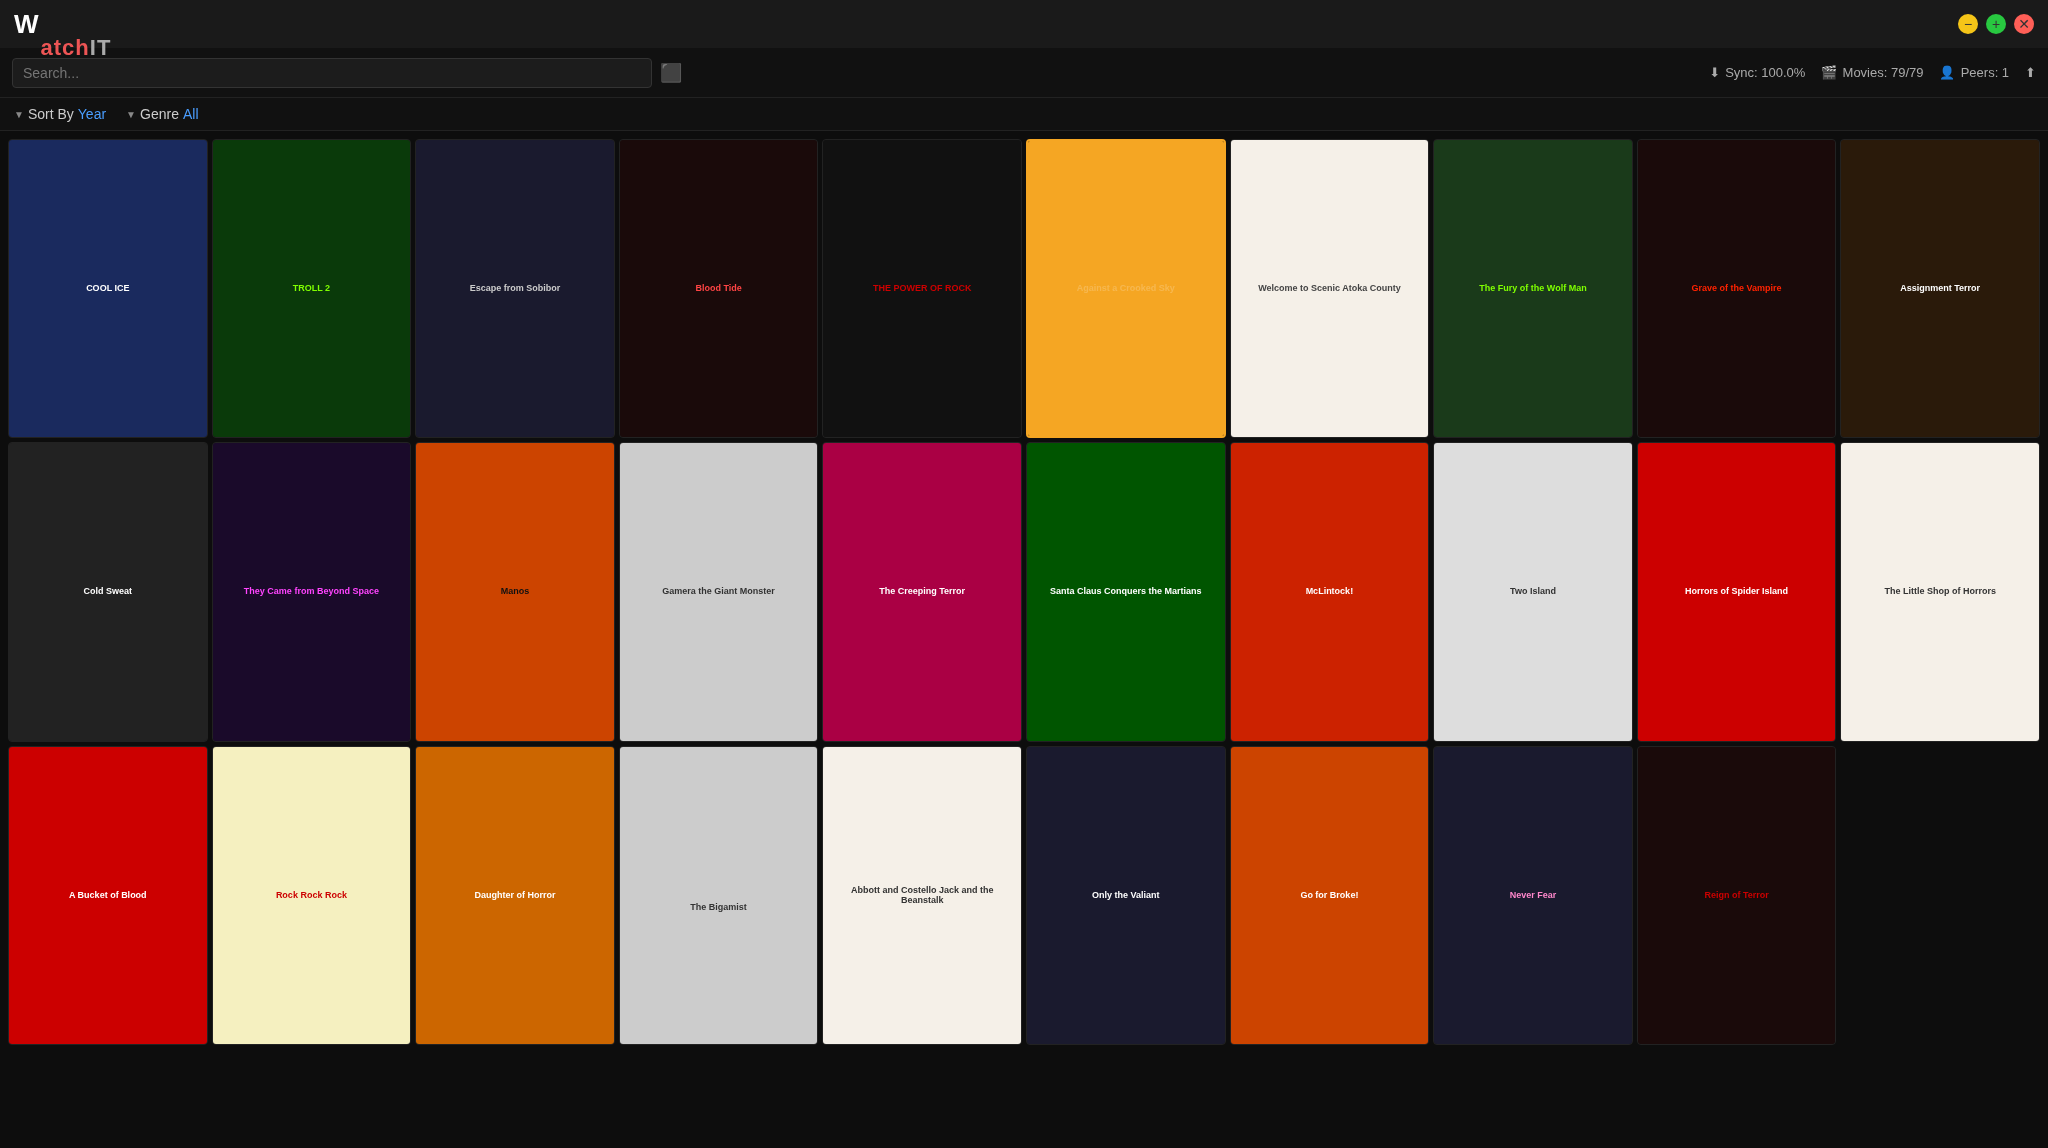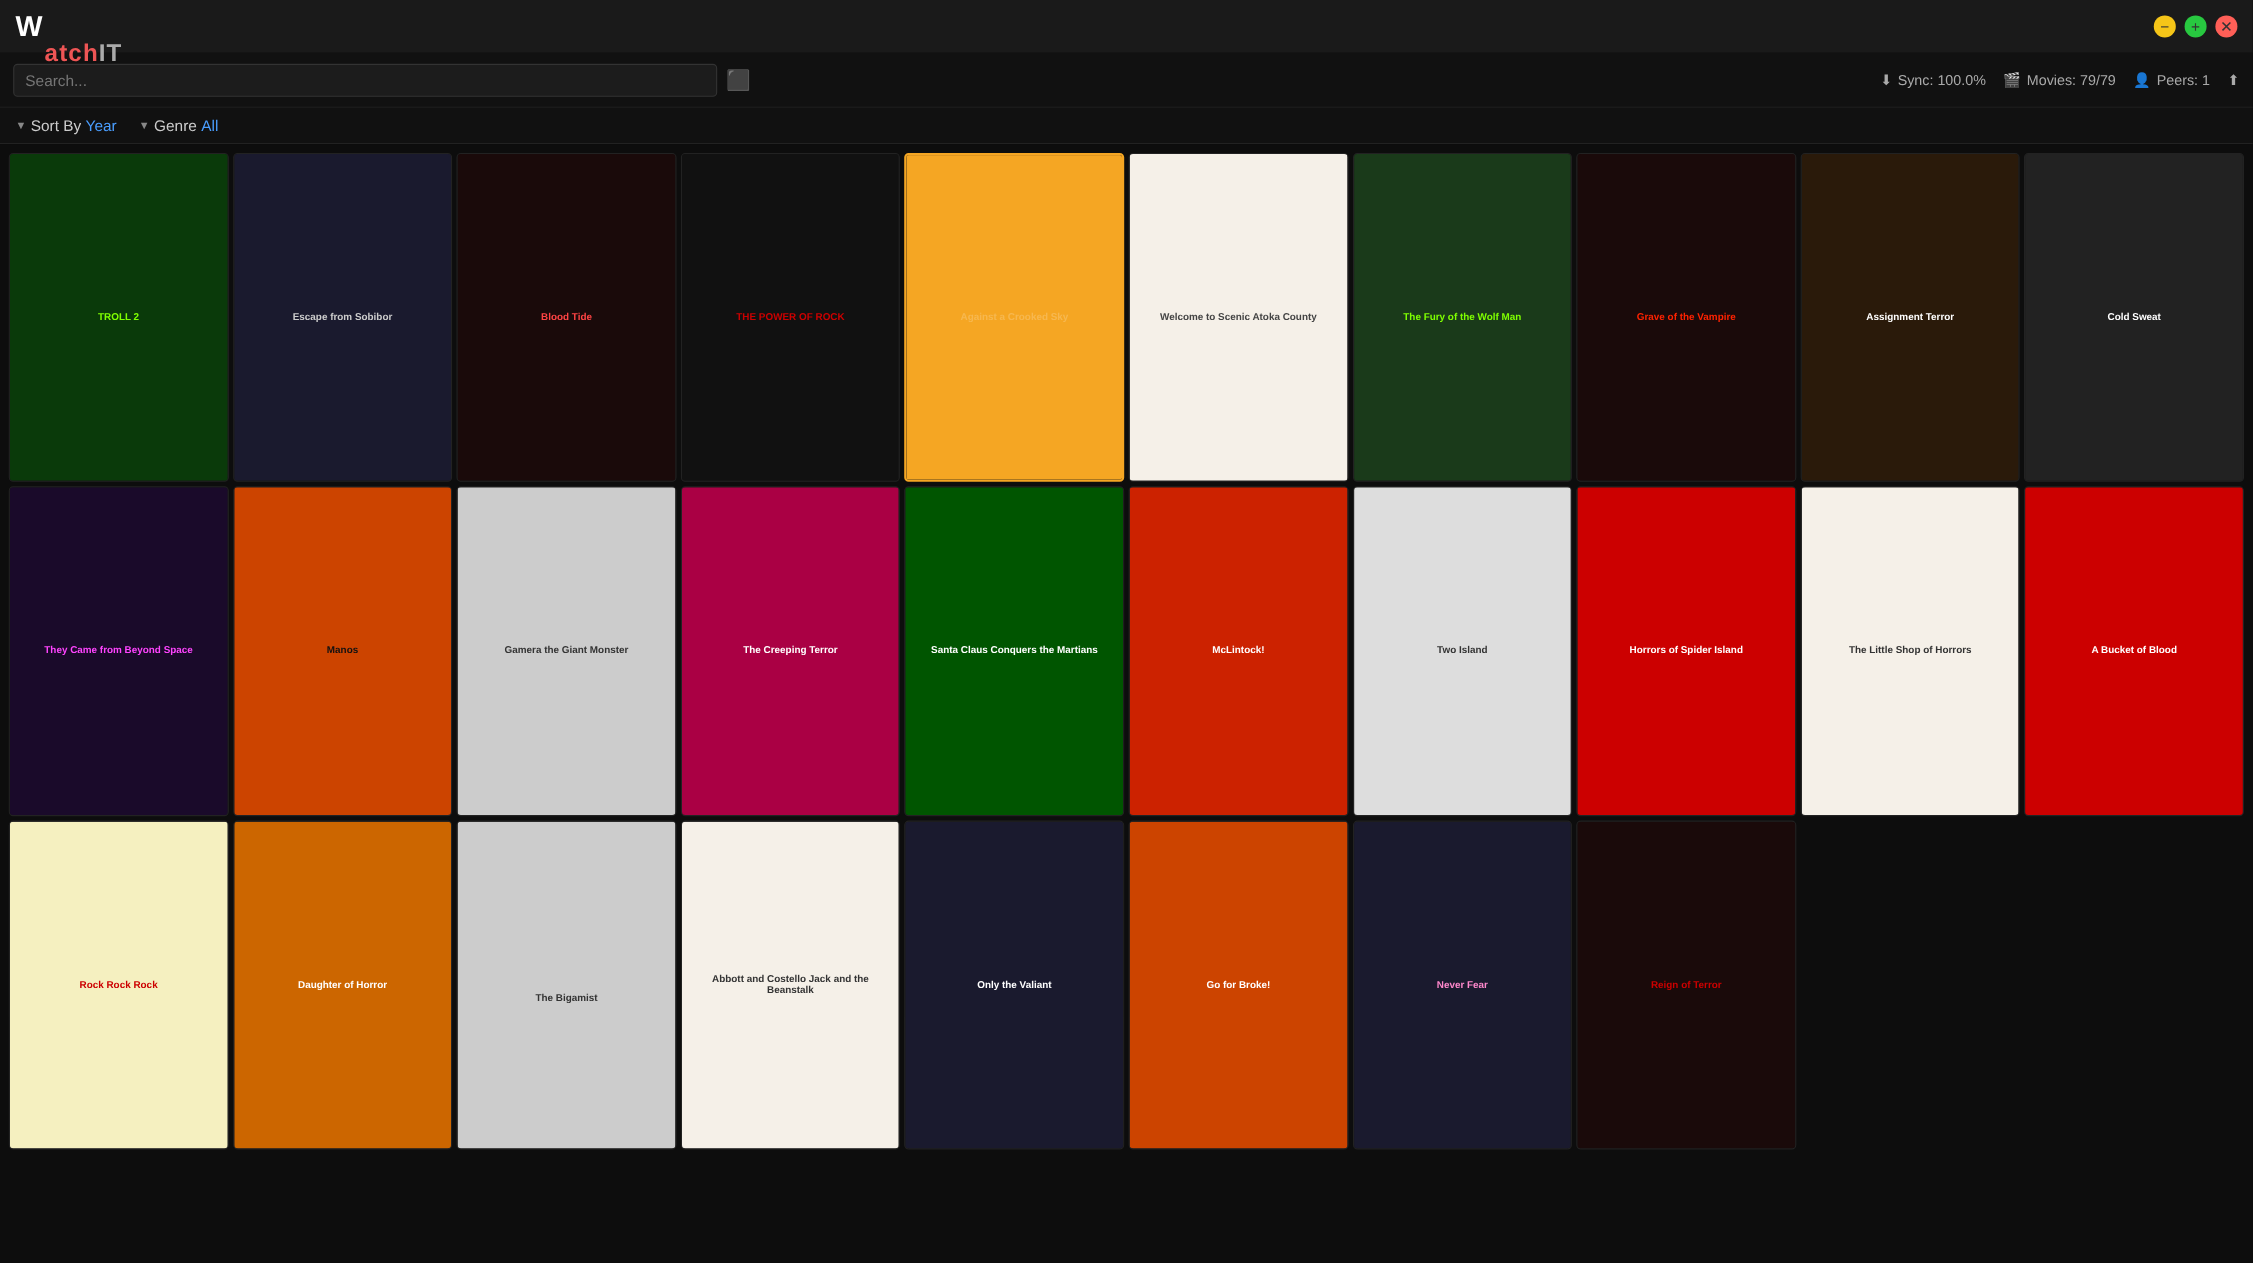--- a/index.html
+++ b/index.html
@@ -181,20 +181,25 @@
     <span class="accent">Year</span>
   </div>
   <div class="filter-label">
     <span class="filter-arrow">▼</span>
     <span>Genre</span>
     <span class="accent">All</span>
   </div>
 </div>
 
 <div id="movie-grid">
+<div class="movie-card">
+      <div class="poster-bg" style="background:#1a2a5e; color:#fff;">
+    <div class="poster-title" style="color:#fff;">COOL ICE</div>
+  </div>
+    </div>
     <div class="movie-card">
       <div class="poster-bg" style="background:#0a3a0a; color:#7fff00;">
     <div class="poster-title" style="color:#7fff00;">TROLL 2</div>
   </div>
     </div>
     <div class="movie-card">
       <div class="poster-bg" style="background:#1a1a2e; color:#ccc;">
     <div class="poster-title" style="color:#ccc;">Escape from Sobibor</div>
   </div>
     </div>

